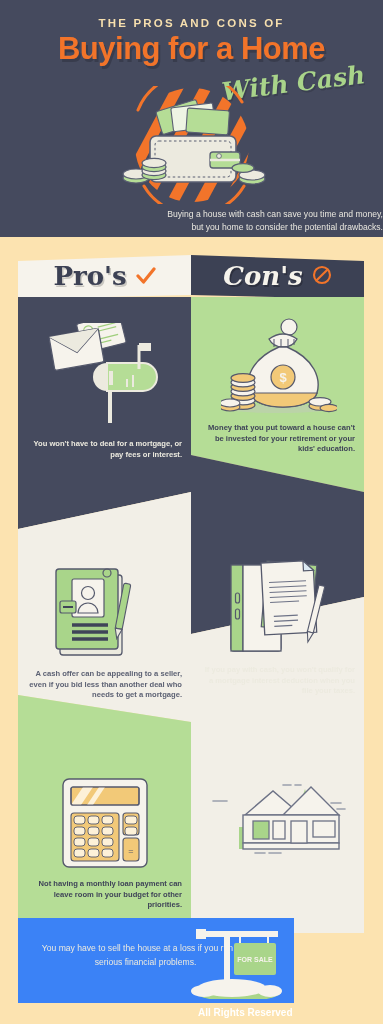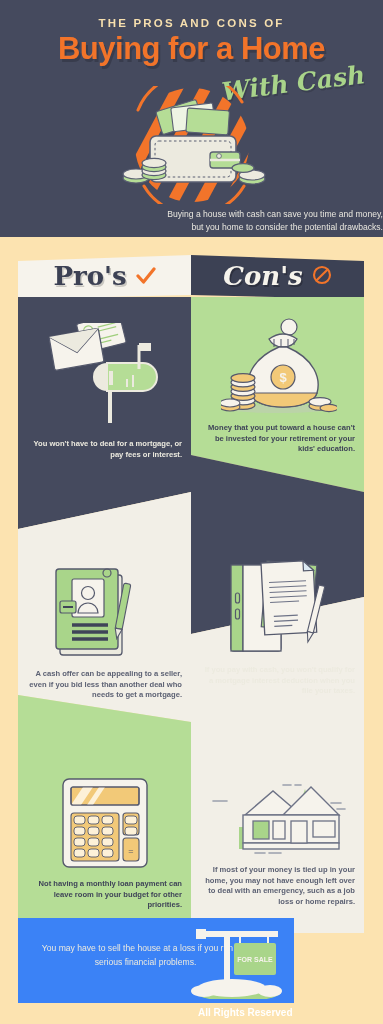--- a/index.html
+++ b/index.html
@@ -372,21 +372,20 @@
           <path d="M46 46 L74 22 L102 46 Z" fill="#f6f3ec" stroke="#6d7286" stroke-width="1.4"></path>
           <path d="M84 46 L112 18 L140 46 Z" fill="#f6f3ec" stroke="#6d7286" stroke-width="1.4"></path>
           <rect x="44" y="46" width="96" height="28" fill="#f6f3ec" stroke="#6d7286" stroke-width="1.4"></rect>
           <rect x="44" y="74" width="96" height="6" fill="#f6f3ec" stroke="#6d7286" stroke-width="1.4"></rect>
           <rect x="54" y="52" width="16" height="18" fill="#a9d58a" stroke="#6d7286" stroke-width="1.3"></rect>
           <rect x="74" y="52" width="12" height="18" fill="#f6f3ec" stroke="#6d7286" stroke-width="1.3"></rect>
           <rect x="92" y="52" width="16" height="22" fill="#f6f3ec" stroke="#6d7286" stroke-width="1.3"></rect>
           <rect x="114" y="52" width="22" height="16" fill="#f6f3ec" stroke="#6d7286" stroke-width="1.3"></rect>
         </svg>
       </div>
-      <div class="cap" style="top:568px; color:#5d6274">If most of your money is tied up in your home, you may not have enough left over to deal with an emergency, such as a job loss or home repairs.</div>
     </div>
   </div>
 
   <div class="band">
     <div class="band-text">You may have to sell the house at a loss if you run into serious financial problems.</div>
     <div class="band-art">
       <svg width="104" height="78" viewBox="0 0 104 78">
         <ellipse cx="56" cy="72" rx="42" ry="8" fill="#a9d58a"></ellipse>
         <ellipse cx="50" cy="67" rx="34" ry="9" fill="#f6f3ec"></ellipse>
         <ellipse cx="22" cy="70" rx="13" ry="6" fill="#f6f3ec"></ellipse>

